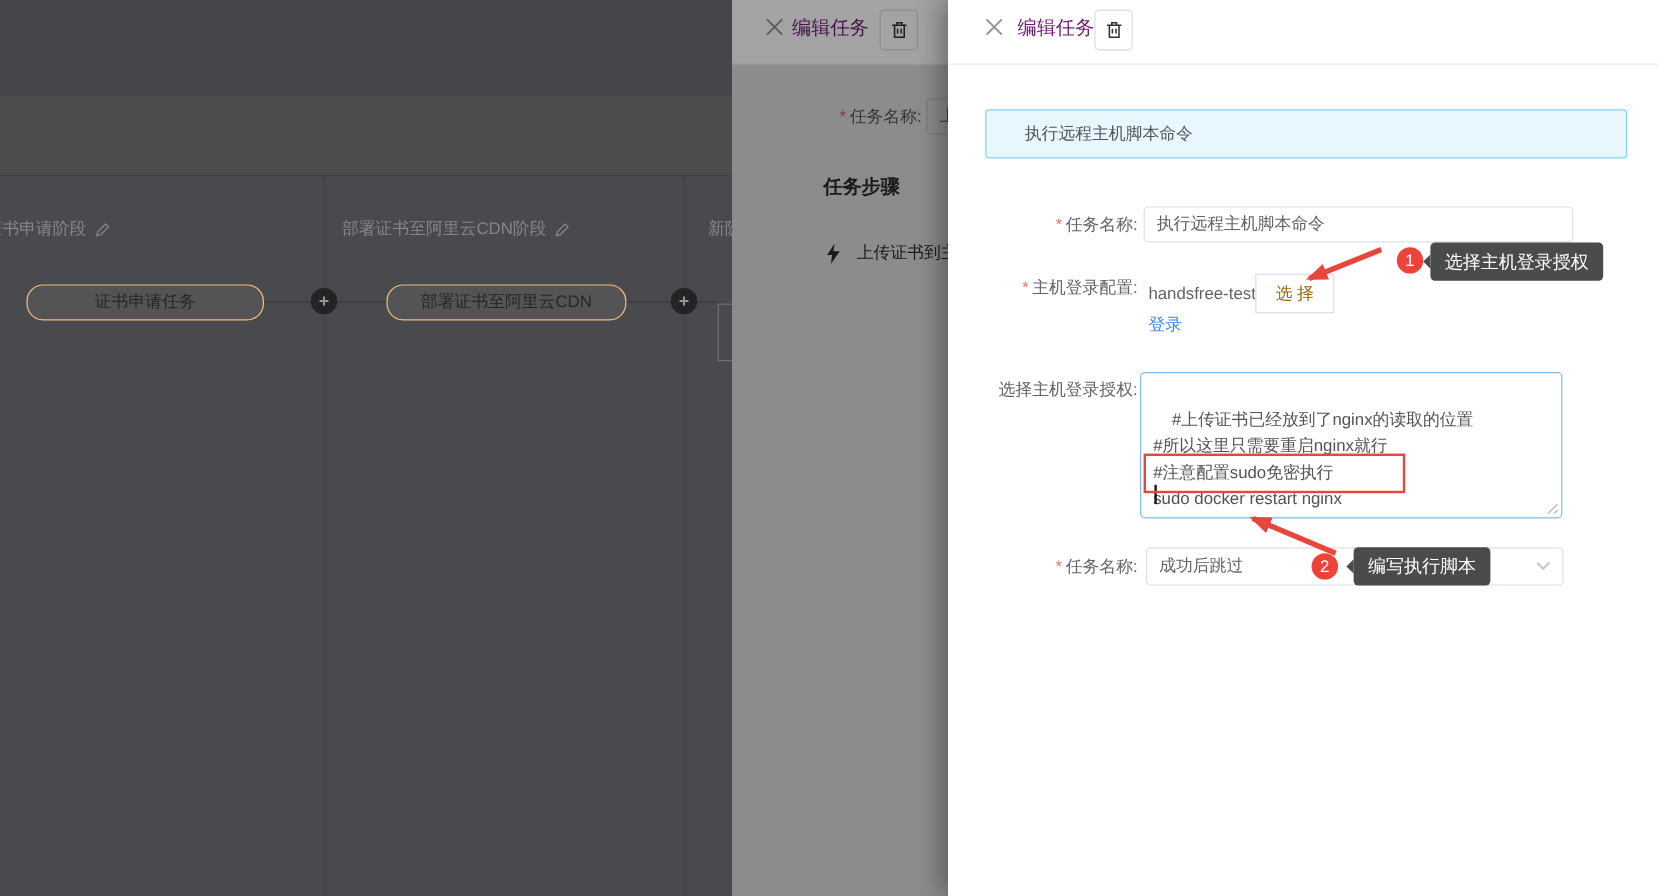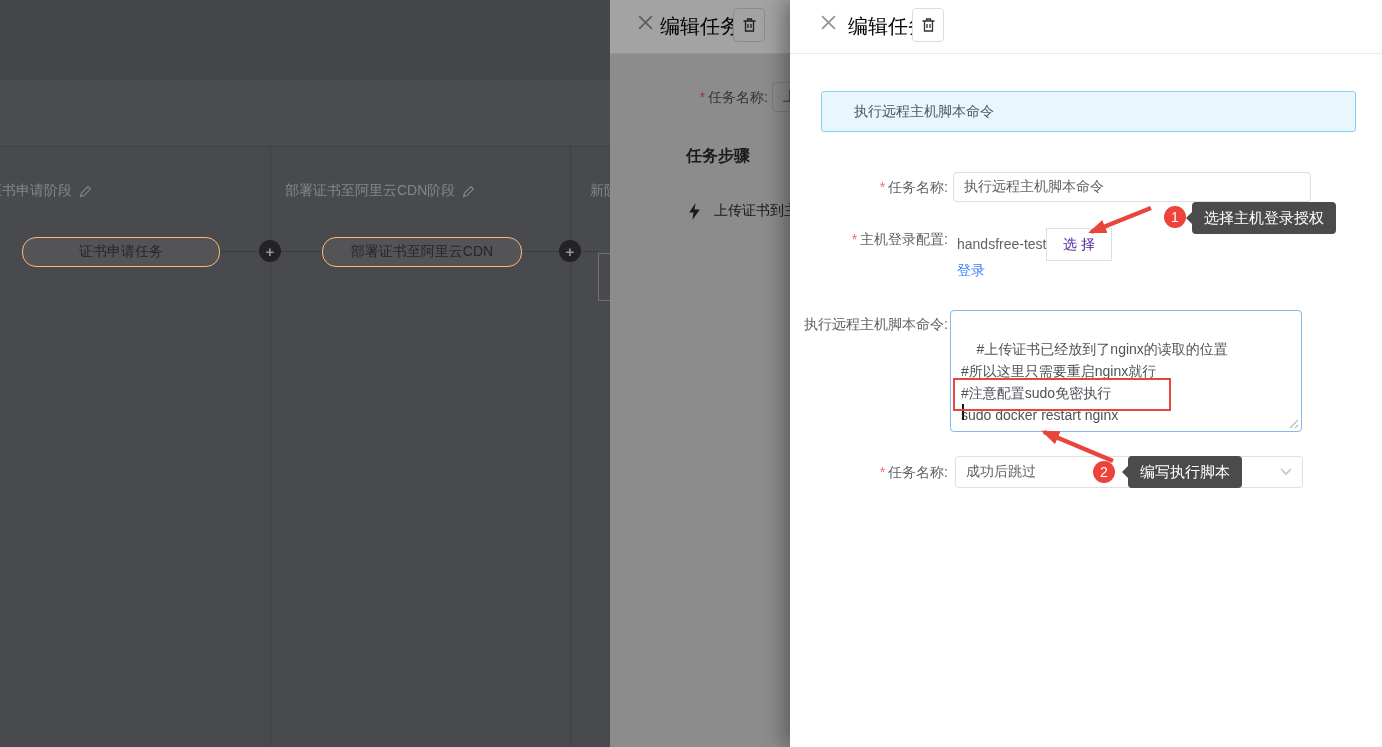--- a/index.html
+++ b/index.html
@@ -22,32 +22,32 @@
   .plus-btn{top:93px;width:22px;height:22px;border-radius:50%;background:#232326;color:#949598;
         font-size:15px;font-weight:bold;display:flex;align-items:center;justify-content:center;line-height:1;}
   .frag-box{left:598px;top:106px;width:40px;height:46px;border:1px solid #707073;}
   
   .drawer{top:0;height:747px;background:#fff;}
   .drawer-mid{left:610px;width:180px;z-index:1;overflow:hidden;}
   .drawer-front{left:790px;width:592px;z-index:10;box-shadow:-6px 0 20px rgba(0,0,0,.35);}
   .mask-band{left:0;width:100%;z-index:5;}
   .drawer-header-divider{left:0;top:53px;width:100%;height:1px;background:#e9eaec;}
   .close-x{top:14px;width:17px;height:17px;cursor:pointer;}
-  .drawer-title{top:13px;font-size:20px;color:#000000;white-space:nowrap;}
+  .drawer-title{top:13px;font-size:16px;color:#701a75;white-space:nowrap;}
   .trash-btn{top:8px;width:30px;height:32px;border:1px solid #d9dce3;border-radius:4px;background:#fff;
         display:flex;align-items:center;justify-content:center;cursor:pointer;}
   
   .form-label{width:158px;text-align:right;font-size:14px;color:#606266;white-space:nowrap;}
   .star{color:#f56c6c;margin-right:3px;}
   .ipt{border:1px solid #dcdfe6;border-radius:4px;background:#fff;font-size:14px;color:#606266;
        display:flex;align-items:center;padding:0 10px;box-sizing:border-box;white-space:nowrap;overflow:hidden;}
   .alert-info{left:31px;top:91px;width:535px;height:41px;background:#e7f7fd;border:1px solid #84d2f1;
        border-radius:3px;display:flex;align-items:center;padding-left:32px;box-sizing:border-box;
        font-size:14px;color:#51565d;}
-  .btn-plain{border:1px solid #dcdfe6;border-radius:0;background:#fff;font-size:14px;color:#4c1d95;
+  .btn-plain{border:1px solid #dcdfe6;border-radius:0;background:#fff;font-size:14px;color:#a16207;
        display:flex;align-items:center;justify-content:center;cursor:pointer;}
   .script-box{left:160px;top:310px;width:352px;height:122px;border:1px solid #7fb9ef;border-radius:4px;
        background:#fff;box-sizing:border-box;padding:5px 10px;font-size:14px;line-height:22px;
        color:#4e5358;white-space:pre-wrap;overflow:hidden;}
   .caret{left:172px;top:404px;width:2px;height:16px;background:#1a1a1a;z-index:4;}
   .resize-corner{right:2px;bottom:2px;width:11px;height:11px;}
   .red-rect{left:163px;top:378px;width:214px;height:29px;border:2px solid #e8453c;z-index:5;background:transparent;}
   .sel{left:165px;top:456px;width:348px;height:32px;}
   .sel .chev{margin-left:auto;}
   
@@ -160,21 +160,21 @@
   <div class="abs form-label" style="left:0;top:231px">
     <span class="star">*</span><span>主机登录配置:</span>
   </div>
   <div class="abs" style="left:167px;top:236px;font-size:14px;color:#606266">handsfree-test</div>
   <div class="abs btn-plain" style="left:256px;top:228px;width:64px;height:31px">
     <span>选 择</span>
   </div>
   <div class="abs" style="left:167px;top:262px;font-size:14px;color:#3b82f6">登录</div>
 
   <div class="abs form-label" style="left:0;top:316px">
-    <span>执行远程主机脚本命令:</span>
+    <span>选择主机登录授权:</span>
   </div>
   <div class="abs script-box">
     <span>#上传证书已经放到了nginx的读取的位置
 #所以这里只需要重启nginx就行
 #注意配置sudo免密执行
 sudo docker restart nginx
 </span>
     <svg class="abs resize-corner" viewBox="0 0 11 11">
         <path d="M10 2L2 10M10 7l-3 3" stroke="#b6bcc4" stroke-width="1.2"></path>
       </svg>

